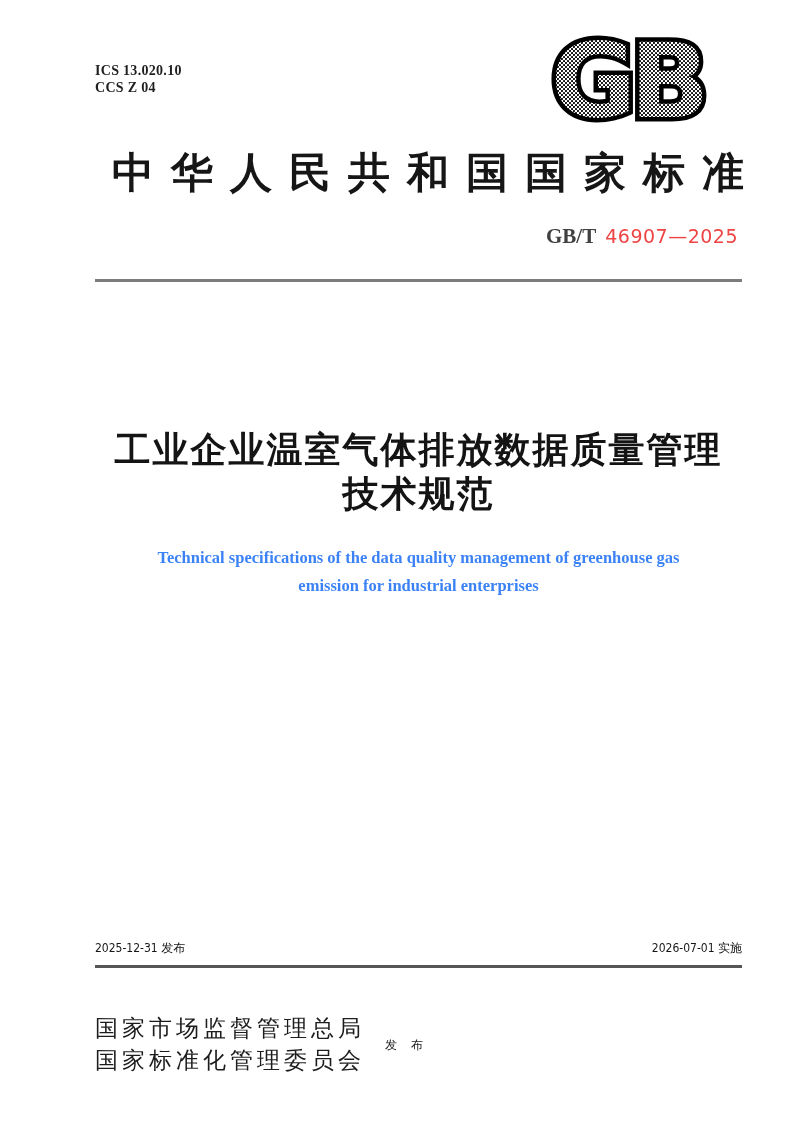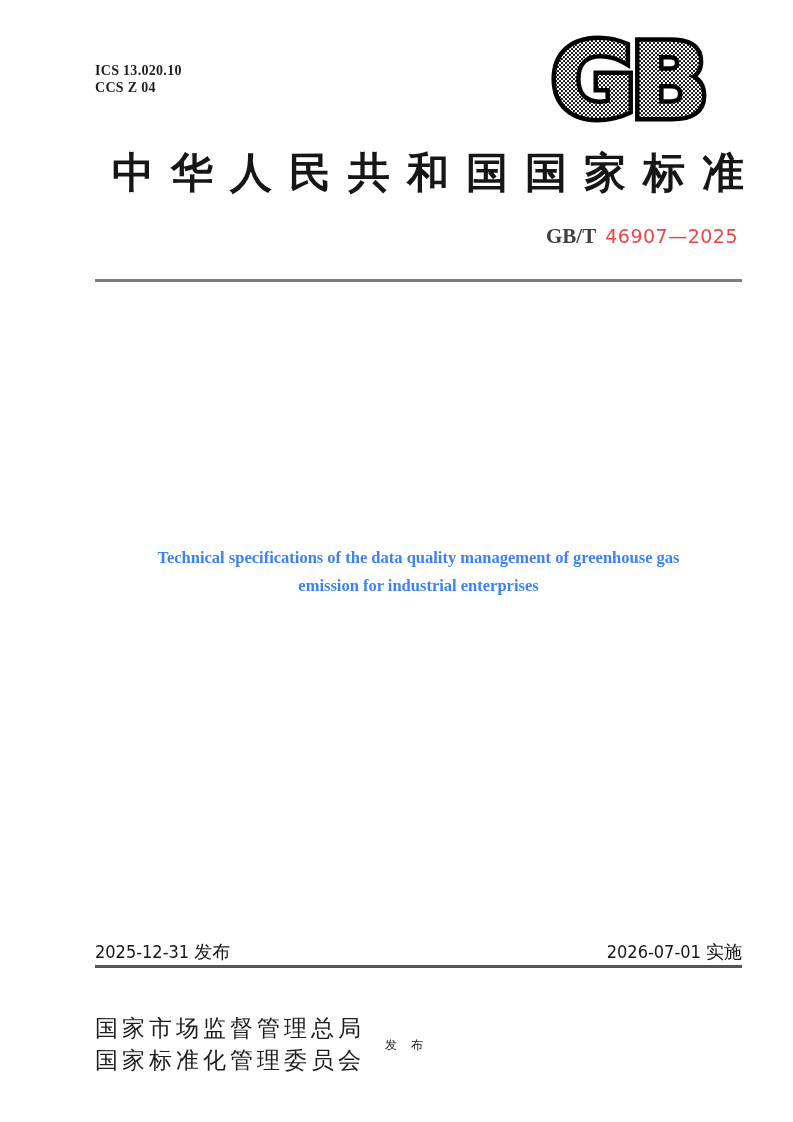--- a/index.html
+++ b/index.html
@@ -130,21 +130,21 @@
 
   
   .dates-row {
     position: absolute;
     left: 95px;
     top: 940px;
     width: 647px;
     display: flex;
     justify-content: space-between;
     font-family: "DejaVu Sans", sans-serif;
-    font-size: 18px;
+    font-size: 12px;
     font-stretch: condensed;
     letter-spacing: 0px;
     color: #161616;
   }
 
   
   .issuer-block {
     position: absolute;
     left: 95px;
     top: 1013px;
@@ -194,20 +194,24 @@
   </svg>
 
   <div class="national-heading">中华人民共和国国家标准</div>
 
   <div class="std-code">
     <span class="prefix">GB/T</span><span class="number">46907—2025</span>
   </div>
 
   <div class="rule rule-top"></div>
 
+  <div class="title-zh">
+    <div>工业企业温室气体排放数据质量管理</div>
+    <div>技术规范</div>
+  </div>
 
   <div class="title-en">
     <div>Technical specifications of the data quality management of greenhouse gas</div>
     <div>emission for industrial enterprises</div>
   </div>
 
   <div class="dates-row">
     <span>2025-12-31 发布</span>
     <span>2026-07-01 实施</span>
   </div>

